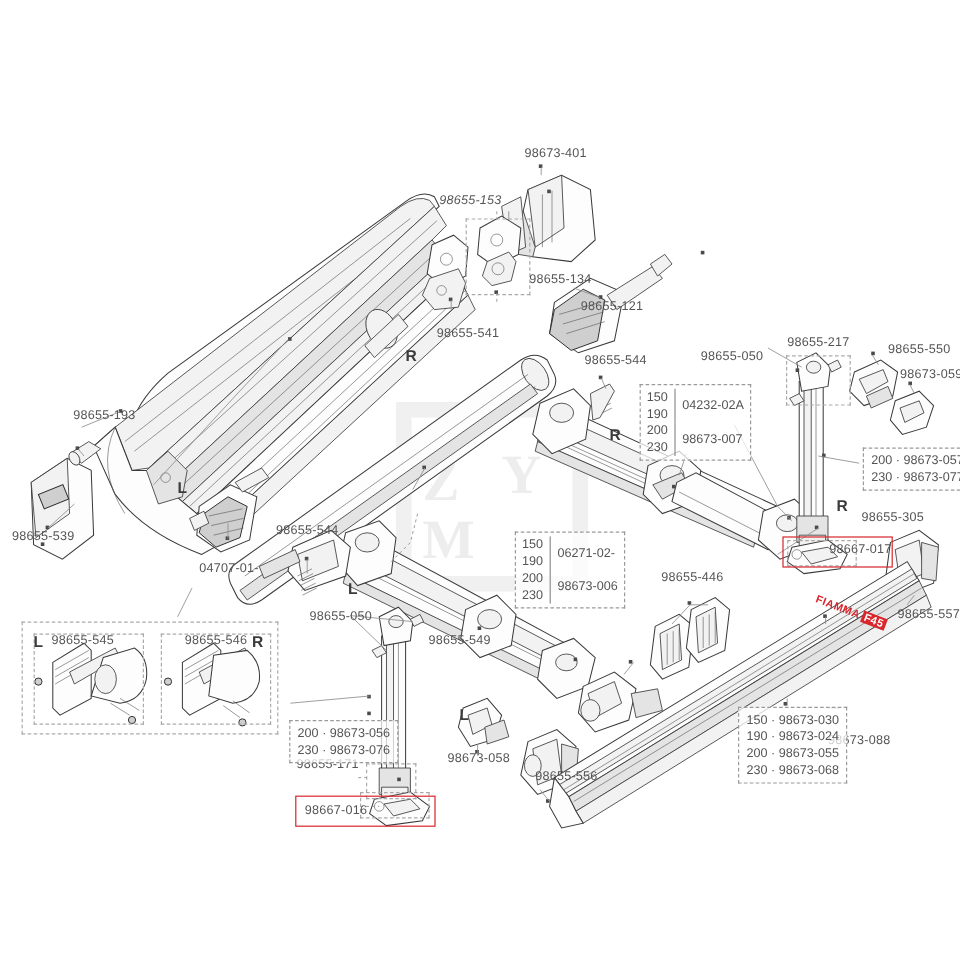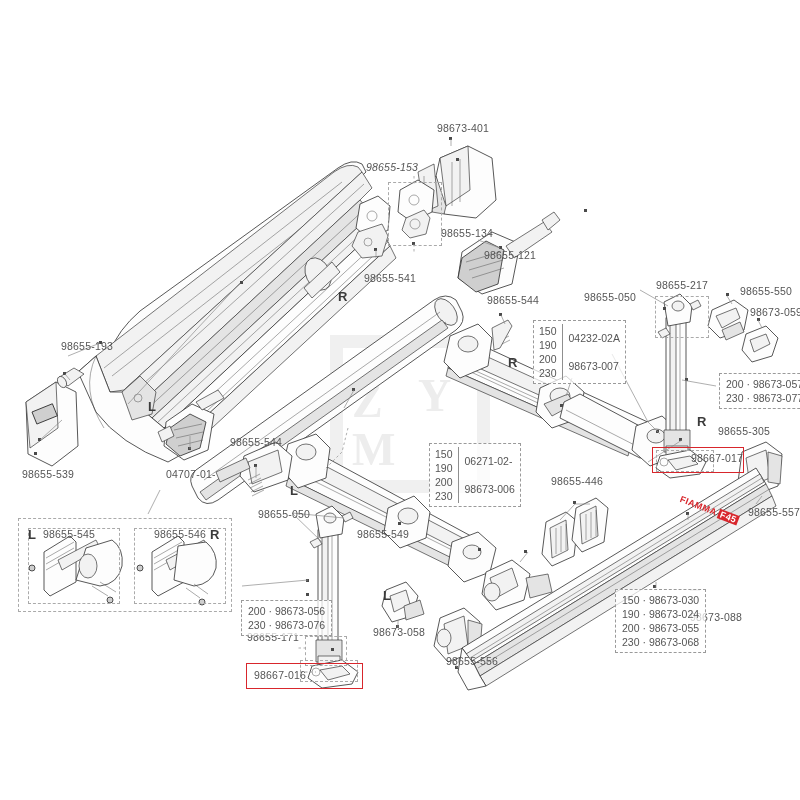--- a/index.html
+++ b/index.html
@@ -406,37 +406,37 @@
     <span>FIAMMA</span><span class="f45">F45</span>
   </div>
 
   <div class="lbl" style="left:437px;top:123px;">98673-401</div>
   <div class="lbl" style="left:366px;top:162px;font-style:italic;">98655-153</div>
   <div class="lbl" style="left:441px;top:228px;">98655-134</div>
   <div class="lbl" style="left:484px;top:250px;">98655-121</div>
   <div class="lbl" style="left:364px;top:273px;">98655-541</div>
   <div class="lbl" style="left:487px;top:295px;">98655-544</div>
   <div class="lbl" style="left:22px;top:341px;margin-left:39px;">98655-193</div>
-  <div class="lbl" style="left:22px;top:442px;margin-top:27px;">98655-539</div>
+  <div class="lbl" style="left:10px;top:442px;">98655-539</div>
   <div class="lbl" style="left:166px;top:469px;">04707-01-</div>
   <div class="lbl" style="left:230px;top:437px;">98655-544</div>
   <div class="lbl" style="left:258px;top:509px;">98655-050</div>
   <div class="lbl" style="left:584px;top:292px;">98655-050</div>
   <div class="lbl" style="left:656px;top:280px;">98655-217</div>
   <div class="lbl" style="left:708px;top:286px;margin-left:32px;">98655-550</div>
   <div class="lbl" style="left:750px;top:307px;">98673-059</div>
   <div class="lbl" style="left:718px;top:426px;">98655-305</div>
   <div class="lbl" style="left:691px;top:453px;">98667-017</div>
   <div class="lbl" style="left:748px;top:507px;">98655-557</div>
   <div class="lbl" style="left:551px;top:476px;">98655-446</div>
   <div class="lbl" style="left:357px;top:529px;">98655-549</div>
   <div class="lbl" style="left:373px;top:627px;">98673-058</div>
   <div class="lbl" style="left:247px;top:632px;">98655-171</div>
   <div class="lbl" style="left:254px;top:670px;">98667-016</div>
-  <div class="lbl" style="left:446px;top:656px;text-align:center;">98655-556</div>
+  <div class="lbl" style="left:446px;top:642px;text-align:center;">98655-556</div>
   <div class="lbl" style="left:690px;top:612px;">98673-088</div>
   <div class="lbl" style="left:43px;top:529px;">98655-545</div>
   <div class="lbl" style="left:154px;top:529px;">98655-546</div>
 
   <div class="lr" style="left:338px;top:289px;">R</div>
   <div class="lr" style="left:148px;top:399px;">L</div>
   <div class="lr" style="left:508px;top:355px;">R</div>
   <div class="lr" style="left:290px;top:483px;">L</div>
   <div class="lr" style="left:697px;top:414px;">R</div>
   <div class="lr" style="left:383px;top:588px;">L</div>

